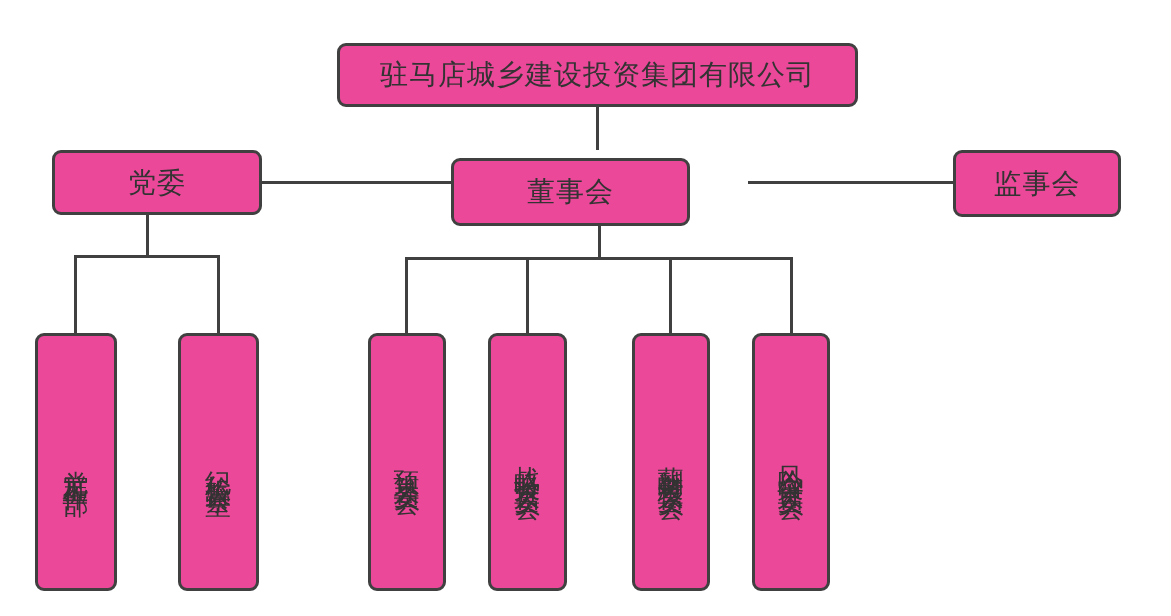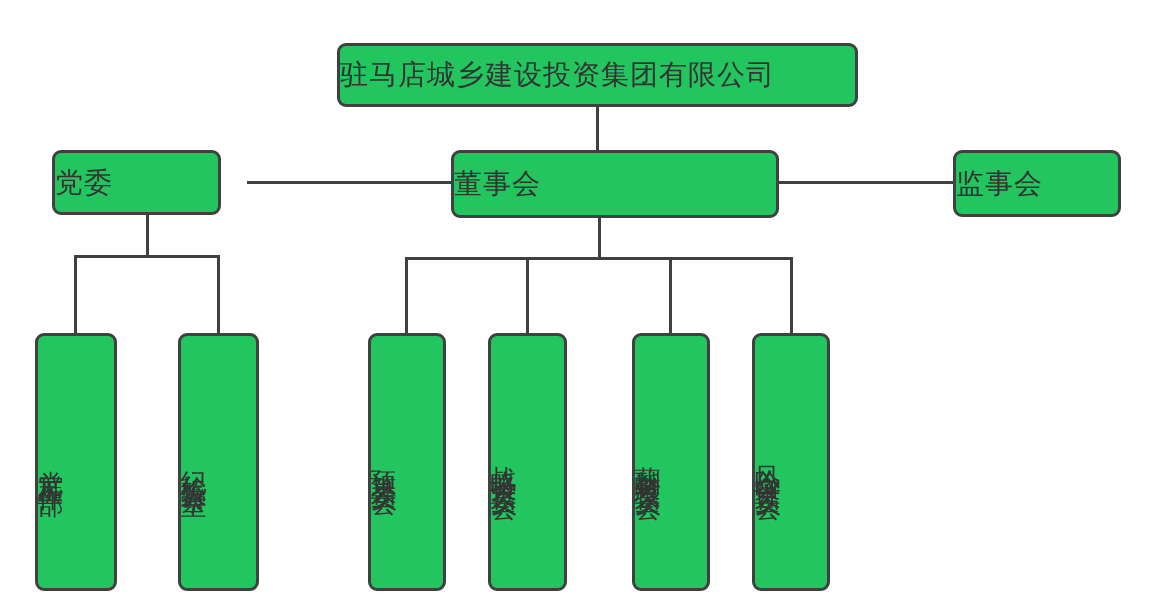--- a/index.html
+++ b/index.html
@@ -13,44 +13,44 @@
     width: 1171px;
     height: 616px;
     background: var(--bg, #ffffff);
     overflow: hidden;
   }
   .node {
     position: absolute;
     box-sizing: border-box;
     border: 3px solid var(--line, #404040);
     border-radius: 9px;
-    background: #22c55e;
+    background: #ec4899;
     display: flex;
     align-items: center;
-    justify-content: flex-start;
+    justify-content: center;
     color: var(--text, #333333);
     z-index: 2;
   }
   .node-h { font-size: 28px; letter-spacing: 1px; white-space: nowrap; }
   .node-v { font-size: 26px; }
   .node-v .lbl {
     writing-mode: vertical-rl;
     text-orientation: upright;
     letter-spacing: 5px;
     line-height: 1;
   }
   .line {
     position: absolute;
     background: var(--line, #404040);
     z-index: 1;
   }
   
   #n-root   { left: 337px; top: 43px;  width: 521px; height: 64px; }
-  #n-party  { left: 52px;  top: 150px; width: 169px; height: 65px; }
-  #n-board  { left: 451px; top: 150px; width: 328px; height: 68px; }
+  #n-party  { left: 52px;  top: 150px; width: 210px; height: 65px; }
+  #n-board  { left: 451px; top: 158px; width: 239px; height: 68px; }
   #n-super  { left: 953px; top: 150px; width: 168px; height: 67px; }
   #n-c1 { left: 35px;  top: 333px; width: 82px; height: 258px; }
   #n-c2 { left: 178px; top: 333px; width: 81px; height: 258px; }
   #n-c3 { left: 368px; top: 333px; width: 78px; height: 258px; }
   #n-c4 { left: 488px; top: 333px; width: 79px; height: 258px; }
   #n-c5 { left: 632px; top: 333px; width: 78px; height: 258px; }
   #n-c6 { left: 752px; top: 333px; width: 78px; height: 258px; }
   
   #ln-root-stem   { left: 596px; top: 107px; width: 3px;   height: 43px; }
   #ln-party-link  { left: 247px; top: 181px; width: 204px; height: 3px;  }

